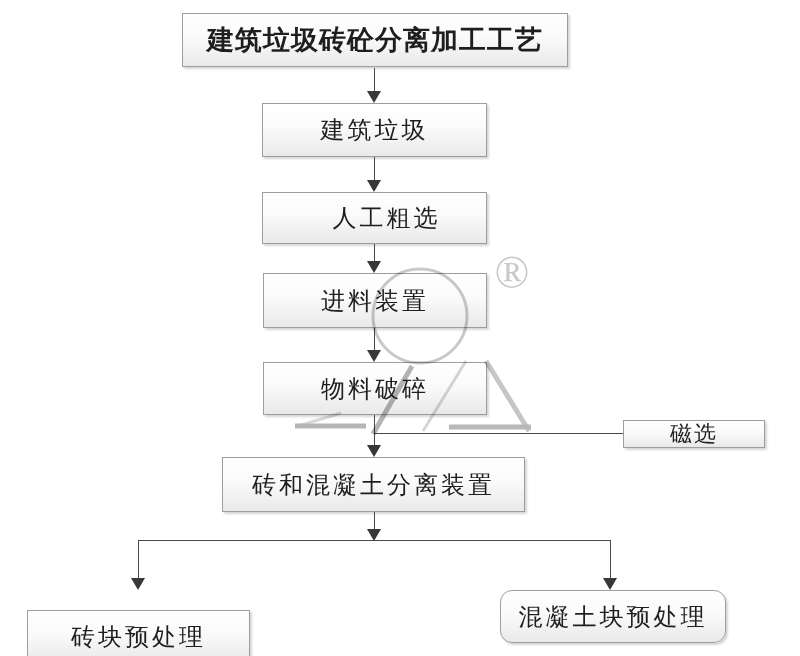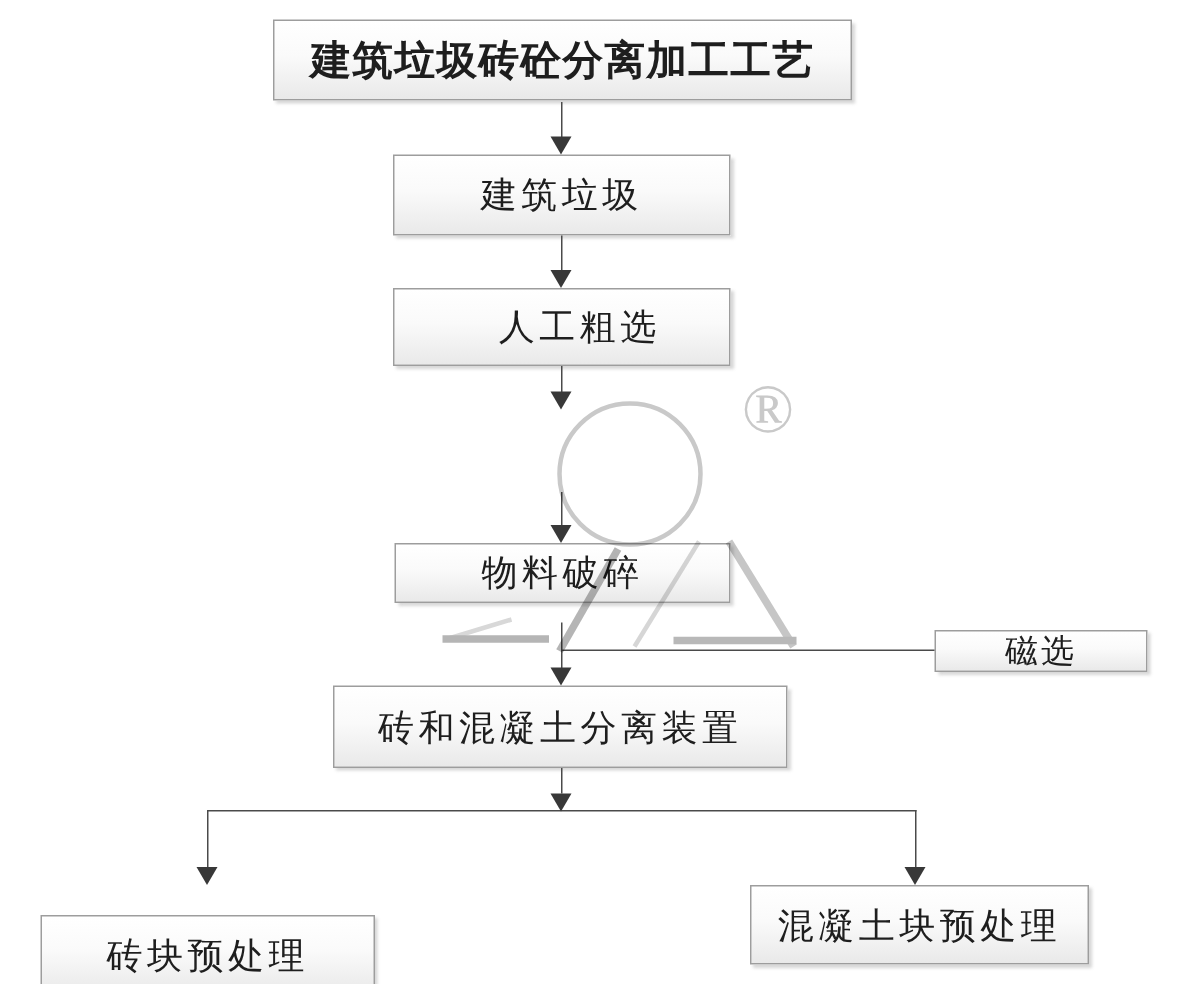--- a/index.html
+++ b/index.html
@@ -41,25 +41,26 @@
     <line x1="486" y1="361" x2="529" y2="431" stroke="#c6c6c6" stroke-width="5"></line>
     <line x1="466" y1="361" x2="423" y2="431" stroke="#d6d6d6" stroke-width="3"></line>
     <line x1="341" y1="413" x2="298" y2="426" stroke="#d8d8d8" stroke-width="3"></line>
     <line x1="295" y1="426" x2="366" y2="426" stroke="#b5b5b5" stroke-width="5"></line>
     <line x1="449" y1="427" x2="531" y2="427" stroke="#b8b8b8" stroke-width="5"></line>
   </svg>
 
 <div class="node node-title" style="left: 182px; top: 13px; width: 386px; height: 54px;">建筑垃圾砖砼分离加工工艺</div>
     <div class="node node-process" style="left: 262px; top: 103px; width: 225px; height: 54px;">建筑垃圾</div>
     <div class="node node-process" style="left: 262px; top: 192px; width: 225px; height: 52px; padding-left: 24px;">人工粗选</div>
-    <div class="node node-process" style="left: 263px; top: 362px; width: 224px; height: 40px;">物料破碎</div>
+    <div class="node node-process" style="left: 263px; top: 273px; width: 224px; height: 55px;">进料装置</div>
+    <div class="node node-process" style="left: 263px; top: 362px; width: 224px; height: 53px;">物料破碎</div>
     <div class="node node-side" style="left: 623px; top: 420px; width: 142px; height: 28px;">磁选</div>
     <div class="node node-process" style="left: 222px; top: 457px; width: 303px; height: 55px; text-align: right;">砖和混凝土分离装置</div>
     <div class="node node-process" style="left: 27px; top: 590px; width: 223px; height: 53px; margin-top: 20px;">砖块预处理</div>
-    <div class="node node-process" style="left: 500px; top: 590px; width: 226px; height: 53px;">混凝土块预处理</div>
+    <div class="node node-process" style="left: 500px; top: 590px; width: 226px; height: 53px; border-radius: 12px;">混凝土块预处理</div>
     <div class="cline" style="left: 374px; top: 68px; width: 1px; height: 24px;"></div>
     <div class="cline" style="left: 374px; top: 157px; width: 1px; height: 24px;"></div>
     <div class="cline" style="left: 374px; top: 244px; width: 1px; height: 18px;"></div>
     <div class="cline" style="left: 374px; top: 328px; width: 1px; height: 23px;"></div>
     <div class="cline" style="left: 374px; top: 415px; width: 1px; height: 31px;"></div>
     <div class="cline" style="left: 374px; top: 433px; width: 249px; height: 1px;"></div>
     <div class="cline" style="left: 374px; top: 512px; width: 1px; height: 17px;"></div>
     <div class="cline" style="left: 138px; top: 540px; width: 473px; height: 1px;"></div>
     <div class="cline" style="left: 138px; top: 540px; width: 1px; height: 39px;"></div>
     <div class="cline" style="left: 610px; top: 540px; width: 1px; height: 39px;"></div>

